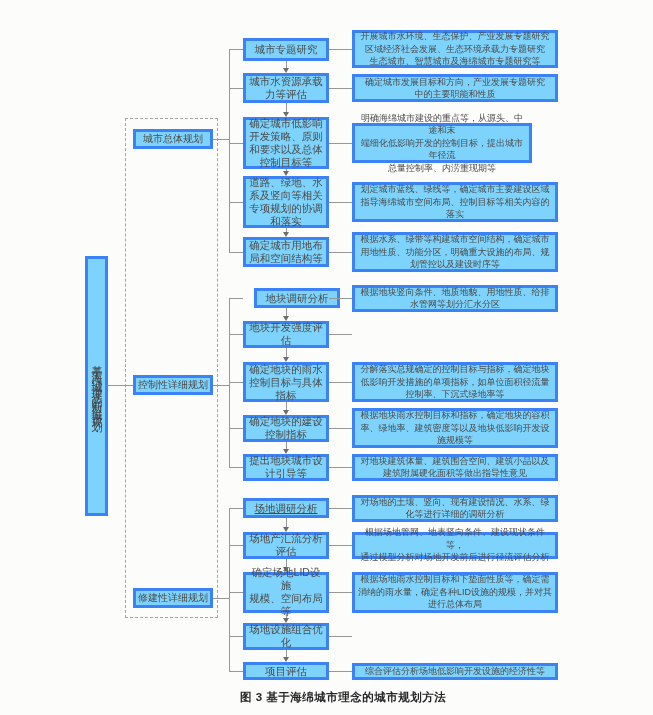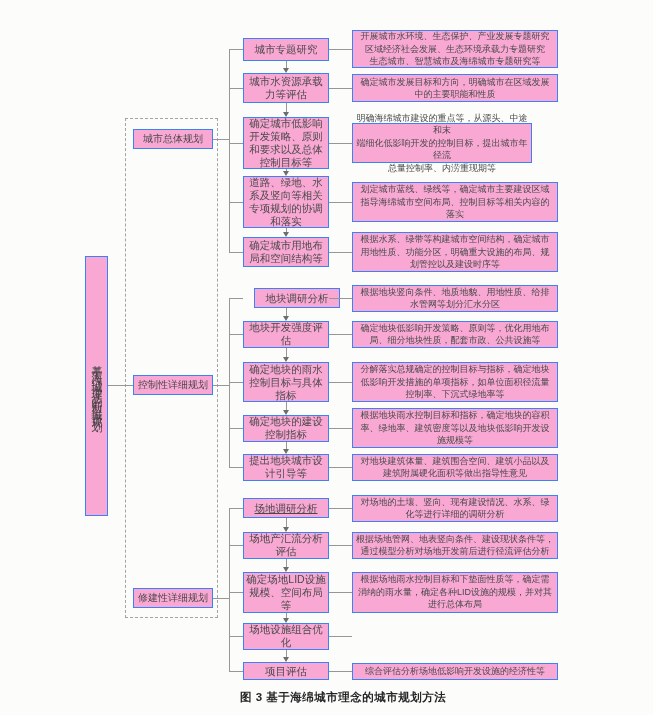--- a/index.html
+++ b/index.html
@@ -1,23 +1,23 @@
 <!DOCTYPE html>
 <html><head>
 <meta charset="utf-8">
 <style>
   html,body{margin:0;padding:0;background:#e8e8e6;}
   #canvas{
     position:relative;width:653px;height:715px;background:#fcfcfb;
     font-family:"Liberation Sans","DejaVu Sans",sans-serif;overflow:hidden;
   }
   .box{
-    position:absolute;border:1px solid #3b82f6;box-sizing:border-box;
+    position:absolute;border:3px solid #3b82f6;box-sizing:border-box;
     display:flex;align-items:center;justify-content:center;
-    text-align:center;color:#4a4a4a;white-space:pre-line;background:#f9a8d4;
+    text-align:center;color:#4a4a4a;white-space:pre-line;background:#7dd3fc;
   }
   .task{font-size:10.5px;line-height:13px;padding:0 2px;}
   .desc{font-size:9px;line-height:12.4px;padding:0 2px;}
   .stage{font-size:10px;line-height:12px;}
   .root{
     writing-mode:vertical-rl;text-orientation:upright;
     font-size:11px;letter-spacing:4px;color:#3f3f3f;
   }
   .dashed{
     position:absolute;border:1px dashed #a3a3a3;box-sizing:border-box;background:transparent;
@@ -50,21 +50,21 @@
     <div class="box task" style="left: 243px; top: 37.5px; width: 86px; height: 23px;">城市专题研究</div>
     <div class="box desc" style="left: 352px; top: 30px; width: 206px; height: 38px;">开展城市水环境、生态保护、产业发展专题研究
 区域经济社会发展、生态环境承载力专题研究
 生态城市、智慧城市及海绵城市专题研究等</div>
     <div class="hline" style="left: 229px; top: 49px; width: 14px;"></div>
     <div class="hline" style="left: 329px; top: 49px; width: 23px;"></div>
     <div class="vline" style="left: 286px; top: 60.5px; height: 9.5px;"></div>
     <div class="arrowhead" style="left: 283px; top: 68px;"></div>
     <div class="box task" style="left: 243px; top: 73px; width: 86px; height: 30px;">城市水资源承载
 力等评估</div>
-    <div class="box desc" style="left: 352px; top: 74px; width: 206px; height: 28px;">确定城市发展目标和方向，明确城市在区域发展
+    <div class="box desc" style="left: 352px; top: 74px; width: 206px; height: 28px;">确定城市发展目标和方向，产业发展专题研究
 中的主要职能和性质</div>
     <div class="hline" style="left: 229px; top: 88px; width: 14px;"></div>
     <div class="hline" style="left: 329px; top: 88px; width: 23px;"></div>
     <div class="vline" style="left: 286px; top: 103px; height: 11px;"></div>
     <div class="arrowhead" style="left: 283px; top: 112px;"></div>
     <div class="box task" style="left: 243px; top: 117px; width: 86px; height: 52px;">确定城市低影响
 开发策略、原则
 和要求以及总体
 控制目标等</div>
     <div class="box desc" style="left: 352px; top: 123px; width: 180px; height: 40px;">明确海绵城市建设的重点等，从源头、中途和末
@@ -97,22 +97,20 @@
     <div class="vline" style="left: 229px; top: 298px; height: 169px;"></div>
     <div class="box task" style="left: 254px; top: 288px; width: 86px; height: 20px;">地块调研分析</div>
     <div class="box desc" style="left: 352px; top: 284.5px; width: 206px; height: 27px;">根据地块竖向条件、地质地貌、用地性质、给排
 水管网等划分汇水分区</div>
     <div class="hline" style="left: 229px; top: 298px; width: 14px;"></div>
     <div class="hline" style="left: 329px; top: 298px; width: 23px;"></div>
     <div class="vline" style="left: 286px; top: 308px; height: 9.5px;"></div>
     <div class="arrowhead" style="left: 283px; top: 315.5px;"></div>
     <div class="box task" style="left: 243px; top: 320.5px; width: 86px; height: 27px;">地块开发强度评
 估</div>
-    <div class="box desc" style="left: 352px; top: 320.5px; width: 206px; height: 27px;">确定地块低影响开发策略、原则等，优化用地布
-局、细分地块性质，配套市政、公共设施等</div>
     <div class="hline" style="left: 229px; top: 334px; width: 14px;"></div>
     <div class="hline" style="left: 329px; top: 334px; width: 23px;"></div>
     <div class="vline" style="left: 286px; top: 347.5px; height: 11.5px;"></div>
     <div class="arrowhead" style="left: 283px; top: 357px;"></div>
     <div class="box task" style="left: 243px; top: 362px; width: 86px; height: 40px;">确定地块的雨水
 控制目标与具体
 指标</div>
     <div class="box desc" style="left: 352px; top: 362px; width: 206px; height: 40px;">分解落实总规确定的控制目标与指标，确定地块
 低影响开发措施的单项指标，如单位面积径流量
 控制率、下沉式绿地率等</div>

